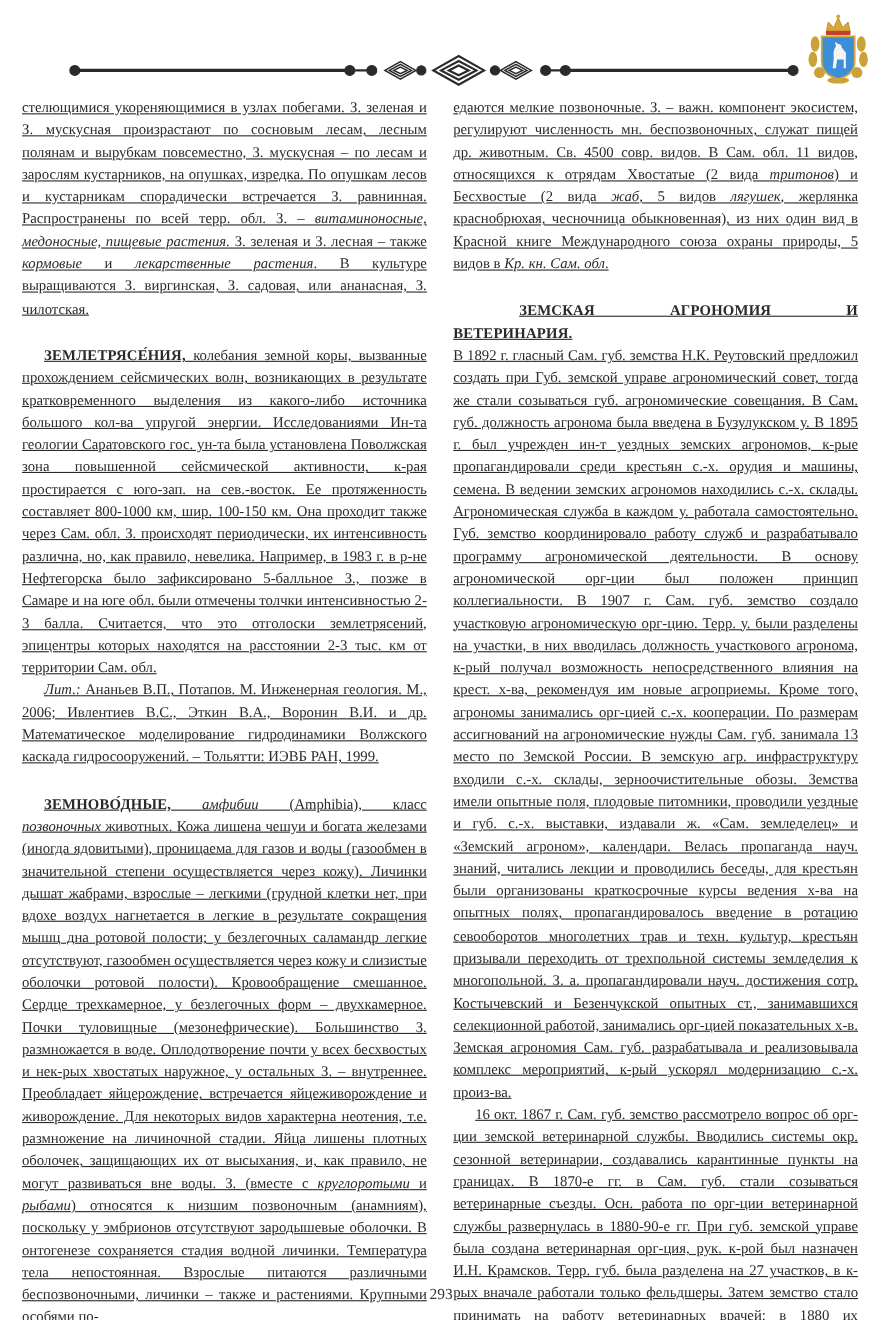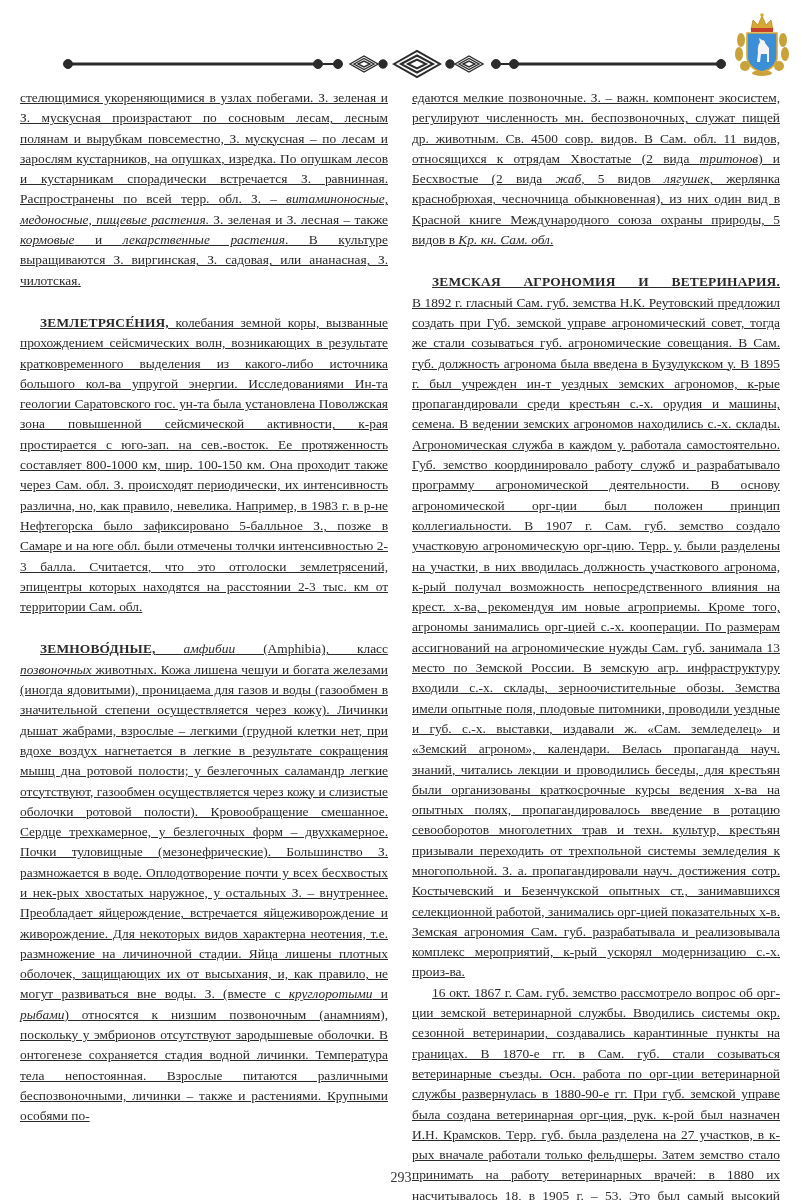--- a/index.html
+++ b/index.html
@@ -9,21 +9,21 @@
   .ornament { position: absolute; left: 60px; top: 48px; width: 670px; height: 32px; }
   .coat { position: absolute; left: 733px; top: 10px; width: 58px; height: 68px; }
   .col { position: absolute; top: 88px; width: 368px; font-size: 13.4px; line-height: 20.3px;
          text-align: justify; hyphens: manual; }
   .col.left { left: 20px; }
   .col.right { left: 412px; }
   .col p { margin: 0; text-indent: 0; text-decoration: underline; }
   .col p.ind { text-indent: 20px; }
   .col p.gap2 { margin-top: 22px; }
   .hw { font-weight: bold; letter-spacing: 0.2px; }
-  .hw-spaced { font-weight: bold; word-spacing: 18px; }
+  .hw-spaced { font-weight: bold; word-spacing: 18px; margin-left: 40px; }
   i { font-style: italic; margin-top: 36px; }
   .page-num { position: absolute; left: 0; width: 802px; top: 1170px; text-align: center;
               font-size: 14px; color: #333; }
 </style>
 </head>
 <body>
 
 <div class="header">
   <svg class="ornament" viewBox="0 0 670 32">
     <g fill="#2b2b2b" stroke="#2b2b2b">
@@ -81,20 +81,21 @@
     <path d="M14 23 H44 V46 Q44 58 29 62 Q14 58 14 46 Z" fill="#3c8fd6" stroke="#d8a836" stroke-width="1.6"></path>
 
     <path d="M24 52 L25 42 Q24 36 27 32 L26 28 L29 30 Q32 30 32 33 L36 38 L36 52 L34 52 L34 44 L28 44 L27 52 Z" fill="#f4f4f4"></path>
   </svg>
 </div>
 
 <div class="col left">
   <p><span>стелющимися укореняющимися в узлах побегами. З. зеленая и З. мускусная произрастают по сосновым лесам, лесным полянам и вырубкам повсеместно, З. мускусная – по лесам и зарослям кустарников, на опушках, изредка. По опушкам лесов и кустарникам спорадически встречается З. равнинная. Распространены по всей терр. обл. З. – </span><i>витаминоносные, медоносные, пищевые растения.</i><span> З. зеленая и З. лесная – также </span><i>кормовые</i><span> и </span><i>лекарственные растения</i><span>. В культуре выращиваются З. виргинская, З. садовая, или ананасная, З. чилотская.</span></p>
 
   <p class="ind gap2"><span class="hw">ЗЕМЛЕТРЯСЕ́НИЯ,</span><span> колебания земной коры, вызванные прохождением сейсмических волн, возникающих в результате кратковременного выделения из какого-либо источника большого кол-ва упругой энергии. Исследованиями Ин-та геологии Саратовского гос. ун-та была установлена Поволжская зона повышенной сейсмической активности, к-рая простирается с юго-зап. на сев.-восток. Ее протяженность составляет 800-1000 км, шир. 100-150 км. Она проходит также через Сам. обл. З. происходят периодически, их интенсивность различна, но, как правило, невелика. Например, в 1983 г. в р-не Нефтегорска было зафиксировано 5-балльное З., позже в Самаре и на юге обл. были отмечены толчки интенсивностью 2-3 балла. Считается, что это отголоски землетрясений, эпицентры которых находятся на расстоянии 2-3 тыс. км от территории Сам. обл.</span></p>
+  <p class="ind"><i>Лит.:</i><span> Ананьев В.П., Потапов. М. Инженерная геология. М., 2006; Ивлентиев В.С., Эткин В.А., Воронин В.И. и др. Математическое моделирование гидродинамики Волжского каскада гидросооружений. – Тольятти: ИЭВБ РАН, 1999.</span></p>
 
   <p class="ind gap2"><span class="hw">ЗЕМНОВО́ДНЫЕ,</span> <i>амфибии</i><span> (Amphibia), класс </span><i>позвоночных</i><span> животных. Кожа лишена чешуи и богата железами (иногда ядовитыми), проницаема для газов и воды (газообмен в значительной степени осуществляется через кожу). Личинки дышат жабрами, взрослые – легкими (грудной клетки нет, при вдохе воздух нагнетается в легкие в результате сокращения мышц дна ротовой полости; у безлегочных саламандр легкие отсутствуют, газообмен осуществляется через кожу и слизистые оболочки ротовой полости). Кровообращение смешанное. Сердце трехкамерное, у безлегочных форм – двухкамерное. Почки туловищные (мезонефрические). Большинство З. размножается в воде. Оплодотворение почти у всех бесхвостых и нек-рых хвостатых наружное, у остальных З. – внутреннее. Преобладает яйцерождение, встречается яйцеживорождение и живорождение. Для некоторых видов характерна неотения, т.е. размножение на личиночной стадии. Яйца лишены плотных оболочек, защищающих их от высыхания, и, как правило, не могут развиваться вне воды. З. (вместе с </span><i>круглоротыми</i><span> и </span><i>рыбами</i><span>) относятся к низшим позвоночным (анамниям), поскольку у эмбрионов отсутствуют зародышевые оболочки. В онтогенезе сохраняется стадия водной личинки. Температура тела непостоянная. Взрослые питаются различными беспозвоночными, личинки – также и растениями. Крупными особями по-</span></p>
 </div>
 
 <div class="col right">
   <p><span>едаются мелкие позвоночные. З. – важн. компонент экосистем, регулируют численность мн. беспозвоночных, служат пищей др. животным. Св. 4500 совр. видов. В Сам. обл. 11 видов, относящихся к отрядам Хвостатые (2 вида </span><i>тритонов</i><span>) и Бесхвостые (2 вида </span><i>жаб</i><span>, 5 видов </span><i>лягушек</i><span>, жерлянка краснобрюхая, чесночница обыкновенная), из них один вид в Красной книге Международного союза охраны природы, 5 видов в </span><i>Кр. кн. Сам. обл</i><span>.</span></p>
 
   <p class="ind gap2" style="text-align:justify; text-align-last:justify;"><span class="hw hw-spaced">ЗЕМСКАЯ АГРОНОМИЯ И ВЕТЕРИНАРИЯ.</span></p>
   <p>В 1892 г. гласный Сам. губ. земства Н.К. Реутовский предложил создать при Губ. земской управе агрономический совет, тогда же стали созываться губ. агрономические совещания. В Сам. губ. должность агронома была введена в Бузулукском у. В 1895 г. был учрежден ин-т уездных земских агрономов, к-рые пропагандировали среди крестьян с.-х. орудия и машины,  семена. В ведении земских агрономов находились с.-х. склады. Агрономическая служба в каждом у. работала самостоятельно. Губ. земство координировало работу служб и разрабатывало программу агрономической деятельности. В основу агрономической орг-ции был положен принцип коллегиальности. В 1907 г. Сам. губ. земство создало участковую  агрономическую орг-цию. Терр. у. были разделены на участки, в них вводилась должность участкового агронома, к-рый получал возможность непосредственного влияния на крест. х-ва, рекомендуя им новые агроприемы. Кроме того, агрономы занимались орг-цией с.-х. кооперации. По размерам ассигнований на агрономические нужды Сам. губ. занимала 13 место по Земской России. В земскую агр. инфраструктуру входили с.-х. склады, зерноочистительные обозы. Земства имели опытные поля, плодовые питомники, проводили уездные и губ. с.-х. выставки, издавали ж. «Сам. земледелец» и «Земский агроном», календари. Велась пропаганда   науч. знаний, читались лекции и проводились беседы, для крестьян были организованы краткосрочные курсы ведения х-ва на опытных полях, пропагандировалось введение в ротацию севооборотов многолетних трав и техн. культур, крестьян призывали переходить от трехпольной системы земледелия к многопольной. З. а. пропагандировали науч. достижения сотр. Костычевский и Безенчукской опытных  ст., занимавшихся селекционной работой, занимались орг-цией показательных х-в. Земская агрономия Сам. губ. разрабатывала и реализовывала комплекс мероприятий, к-рый ускорял модернизацию с.-х. произ-ва.</p>
   <p class="ind">16 окт. 1867 г. Сам. губ. земство рассмотрело вопрос об орг-ции земской ветеринарной службы. Вводились системы окр. сезонной ветеринарии, создавались  карантинные пункты на границах. В 1870-е гг. в Сам. губ. стали созываться ветеринарные съезды. Осн. работа по орг-ции ветеринарной службы развернулась в 1880-90-е гг. При губ. земской управе была создана  ветеринарная орг-ция, рук. к-рой был назначен И.Н. Крамсков. Терр. губ. была разделена на 27 участков, в к-рых вначале работали только фельдшеры. Затем земство стало принимать на работу ветеринарных врачей: в 1880 их насчитывалось 18, в 1905 г. – 53. Это был самый высокий показатель по всей</p>

